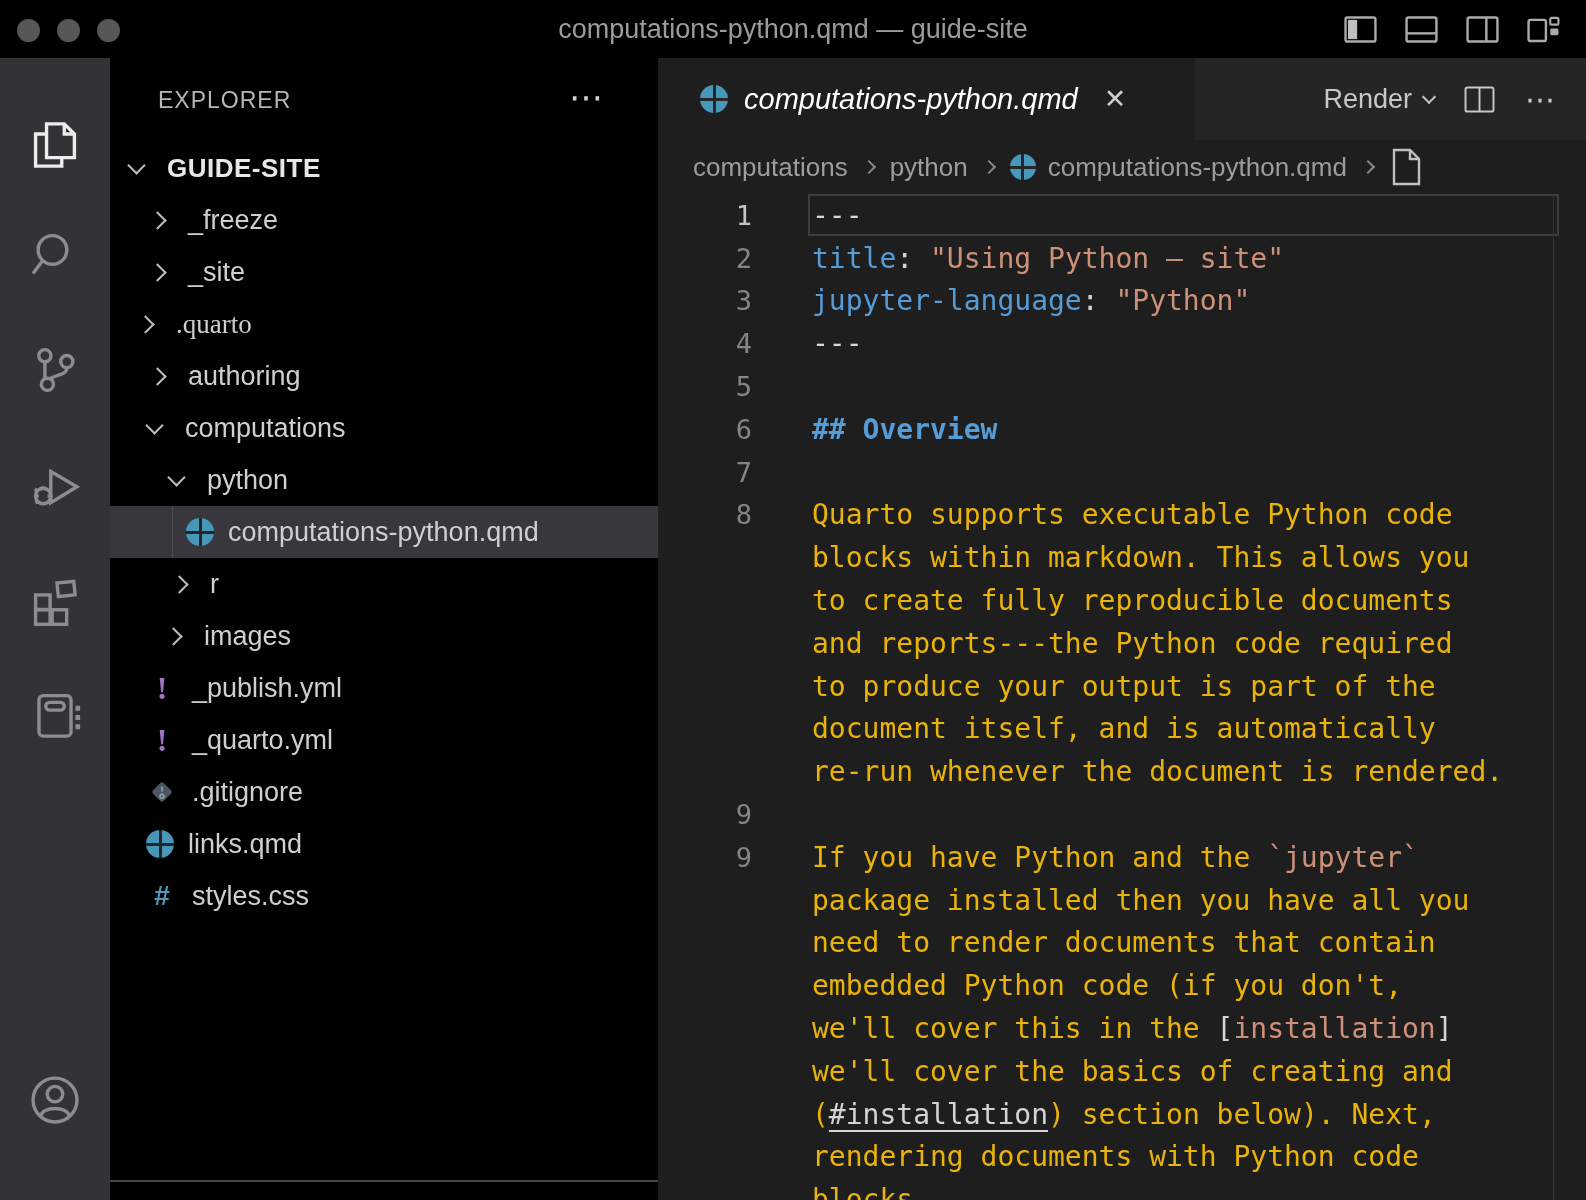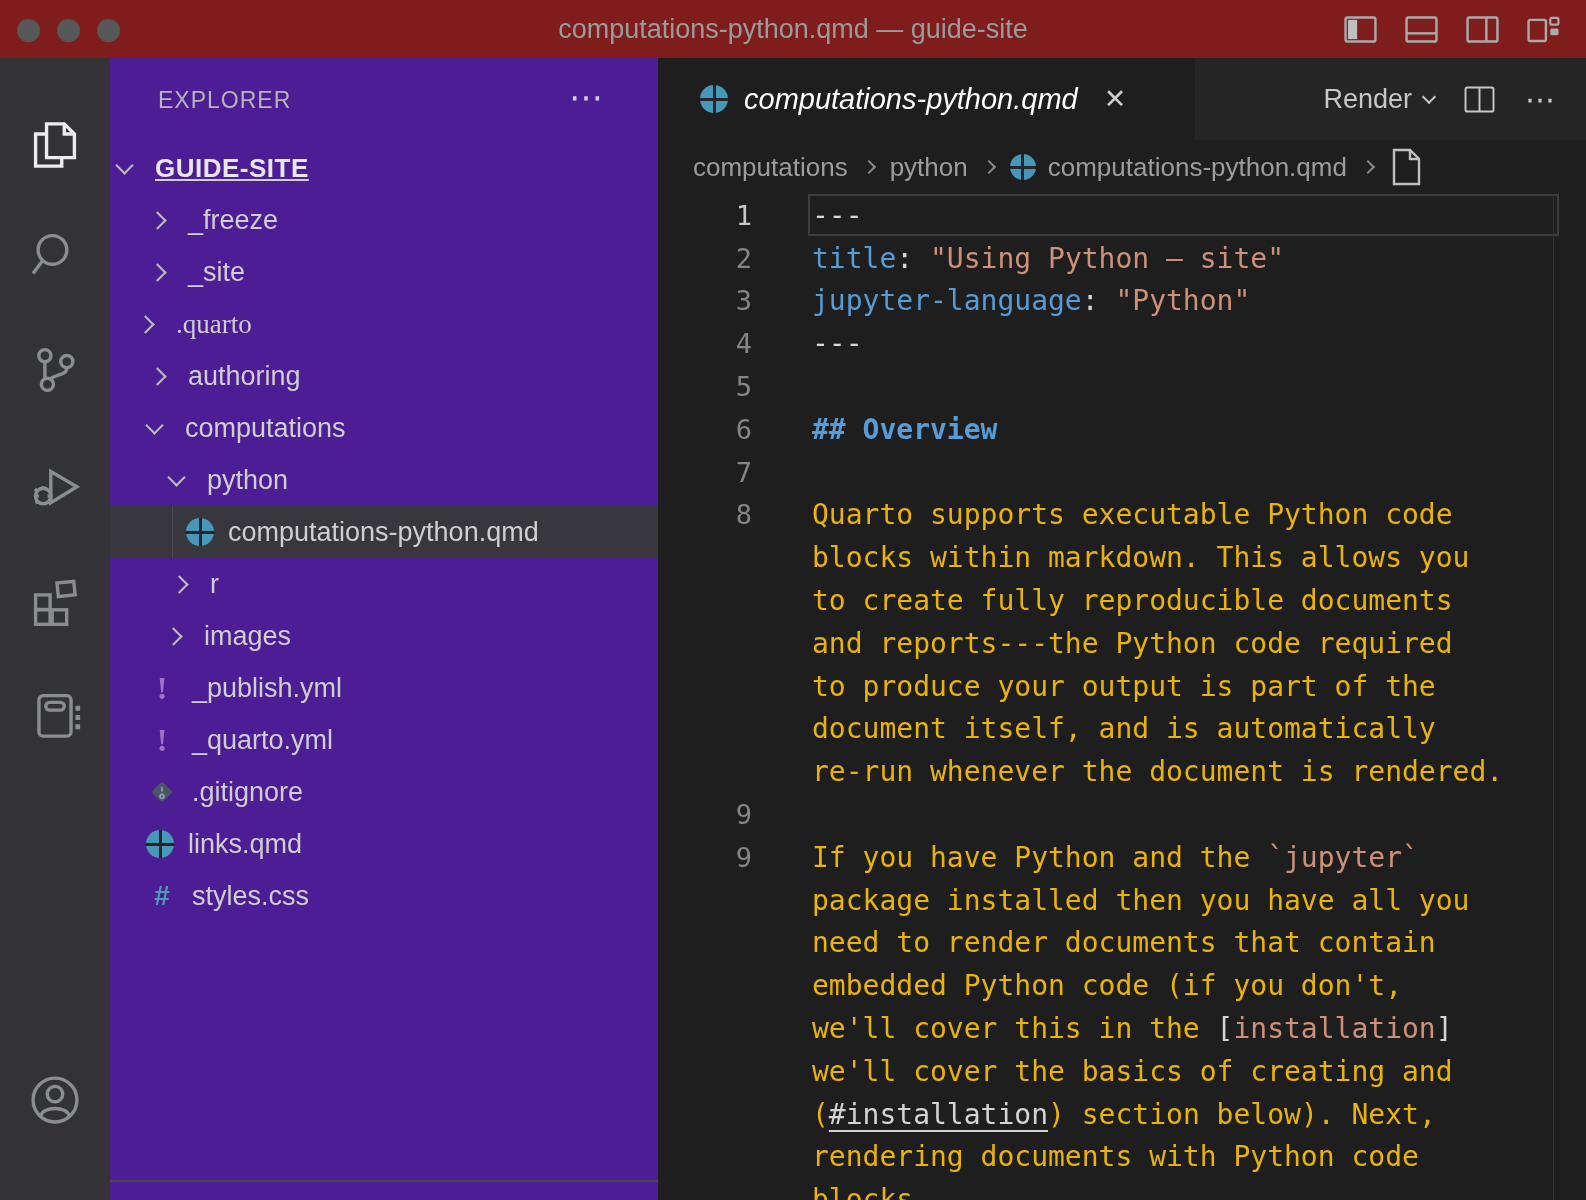--- a/index.html
+++ b/index.html
@@ -1,32 +1,32 @@
 <!DOCTYPE html>
 <html style="--quarto: #4697B8; --keyblue: #569CD6; --salmon: #CE9178;"><head>
 <meta charset="utf-8">
 <style>
   html,body{margin:0;padding:0;width:1586px;height:1200px;overflow:hidden;
     background:#1e1e1e;font-family:"Liberation Sans",sans-serif;
     -webkit-font-smoothing:antialiased;}
   *{box-sizing:border-box;}
   
-  .titlebar{position:absolute;left:0;top:0;width:1586px;height:58px;background:#7f1d1d;}
+  .titlebar{position:absolute;left:0;top:0;width:1586px;height:58px;background:#000000;}
   .tl{position:absolute;top:19px;width:23px;height:23px;border-radius:50%;background:#575757;}
   .title-text{position:absolute;left:0;right:0;top:0;height:58px;line-height:58px;
     text-align:center;color:#9b9b9b;font-size:27px;}
   .tb-icons{position:absolute;right:26px;top:0;height:58px;display:flex;align-items:center;gap:28px;}
   .tb-icons svg{width:33px;height:27px;display:block;}
   
   .activitybar{position:absolute;left:0;top:58px;width:110px;height:1142px;background:#333336;}
   .act-item{position:absolute;left:0;width:110px;height:72px;display:flex;align-items:center;justify-content:center;}
   .act-item svg{width:54px;height:54px;display:block;stroke:#8a8e92;fill:none;stroke-width:2;}
   .act-item.active svg{stroke:#ececec;}
   
-  .sidebar{position:absolute;left:110px;top:58px;width:548px;height:1142px;background:#4c1d95;overflow:hidden;}
+  .sidebar{position:absolute;left:110px;top:58px;width:548px;height:1142px;background:#000000;overflow:hidden;}
   .sb-header{position:absolute;left:0;top:0;width:100%;height:84px;}
   .sb-title{position:absolute;left:48px;top:0;height:84px;line-height:84px;
     color:#b6b6b6;font-size:23px;letter-spacing:1px;}
   .sb-more{position:absolute;right:52px;top:0;height:84px;line-height:78px;color:#d0d0d0;
     font-size:34px;letter-spacing:3px;}
   .tree{position:absolute;left:0;top:84px;width:100%;}
   .tree-row{position:relative;width:100%;height:52px;display:flex;align-items:center;
     color:#cfcfcf;font-size:27px;white-space:nowrap;}
   .tree-row.sel{background:#37373d;}
   .tree-row .label{color:#cfcfcf;}
@@ -171,21 +171,21 @@
         <path d="M7.5 25.5 C9 19.5 23 19.5 24.5 25.5"></path>
       </svg>
     </div>
   </div>
 
 <div class="sidebar">
   <div class="sb-header">
     <div class="sb-title">EXPLORER</div>
     <div class="sb-more">⋯</div>
   </div>
-  <div class="tree-row root-row" style="position:absolute;top:84px;padding-left:6px;text-decoration:underline;">
+  <div class="tree-row root-row" style="position:absolute;top:84px;padding-left:18px;">
     <span class="chev d"></span>
     <span class="label">GUIDE-SITE</span>
   </div>
   <div class="tree" style="top:136px" id="tree">
       <div class="tree-row" style="padding-left: 36px;">
         <span class="chev r"></span>
         <span class="label">_freeze</span>
       </div>
       <div class="tree-row" style="padding-left: 24px; margin-left: 12px;">
         <span class="chev r"></span>

